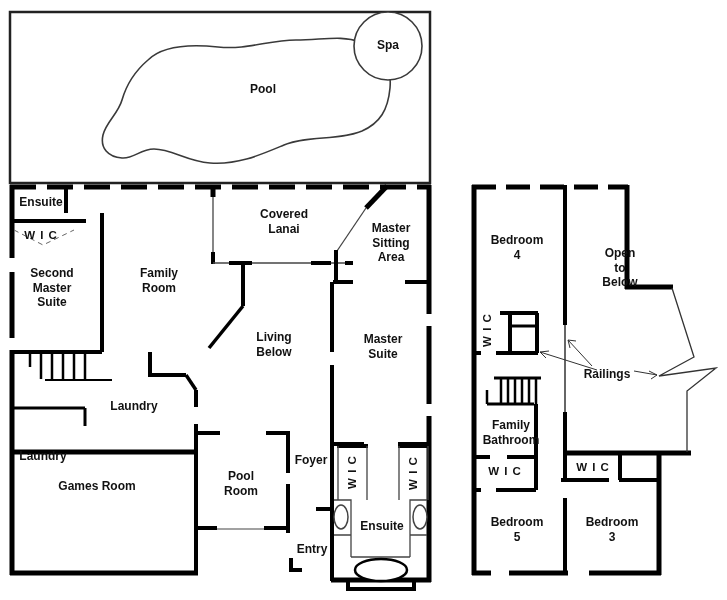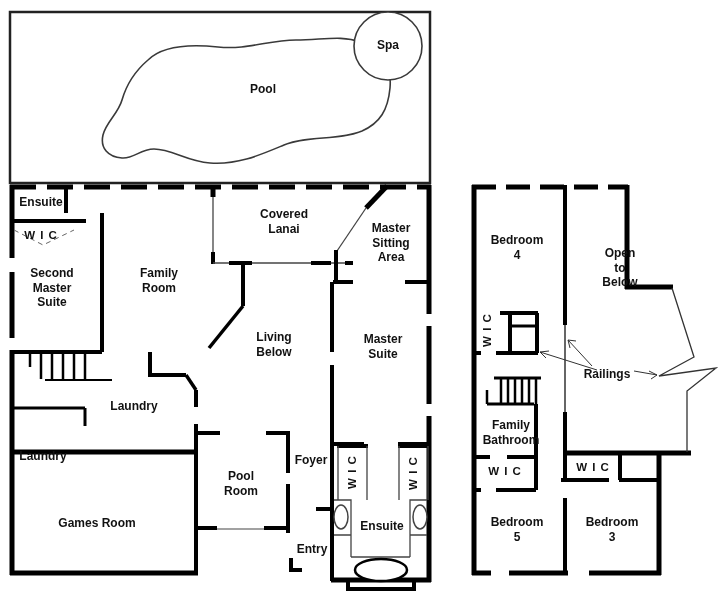--- a/index.html
+++ b/index.html
@@ -205,21 +205,21 @@
 Lanai</div>
   <div class="label" style="left:391px;top:243px">Master
 Sitting
 Area</div>
   <div class="label" style="left:274px;top:345px">Living
 Below</div>
   <div class="label" style="left:383px;top:347px">Master
 Suite</div>
   <div class="label" style="left:134px;top:406px">Laundry</div>
   <div class="label" style="left:43px;top:456px">Laundry</div>
-  <div class="label" style="left:97px;top:523px">Games Room</div>
+  <div class="label" style="left:97px;top:486px">Games Room</div>
   <div class="label" style="left:241px;top:484px">Pool
 Room</div>
   <div class="label" style="left:311px;top:460px">Foyer</div>
   <div class="label" style="left:312px;top:549px">Entry</div>
   <div class="label small vertical" style="left:352px;top:472px">W I C</div>
   <div class="label small vertical" style="left:413px;top:473px">W I C</div>
   <div class="label" style="left:382px;top:526px">Ensuite</div>
 
   <div class="label" style="left:517px;top:248px">Bedroom
 4</div>

